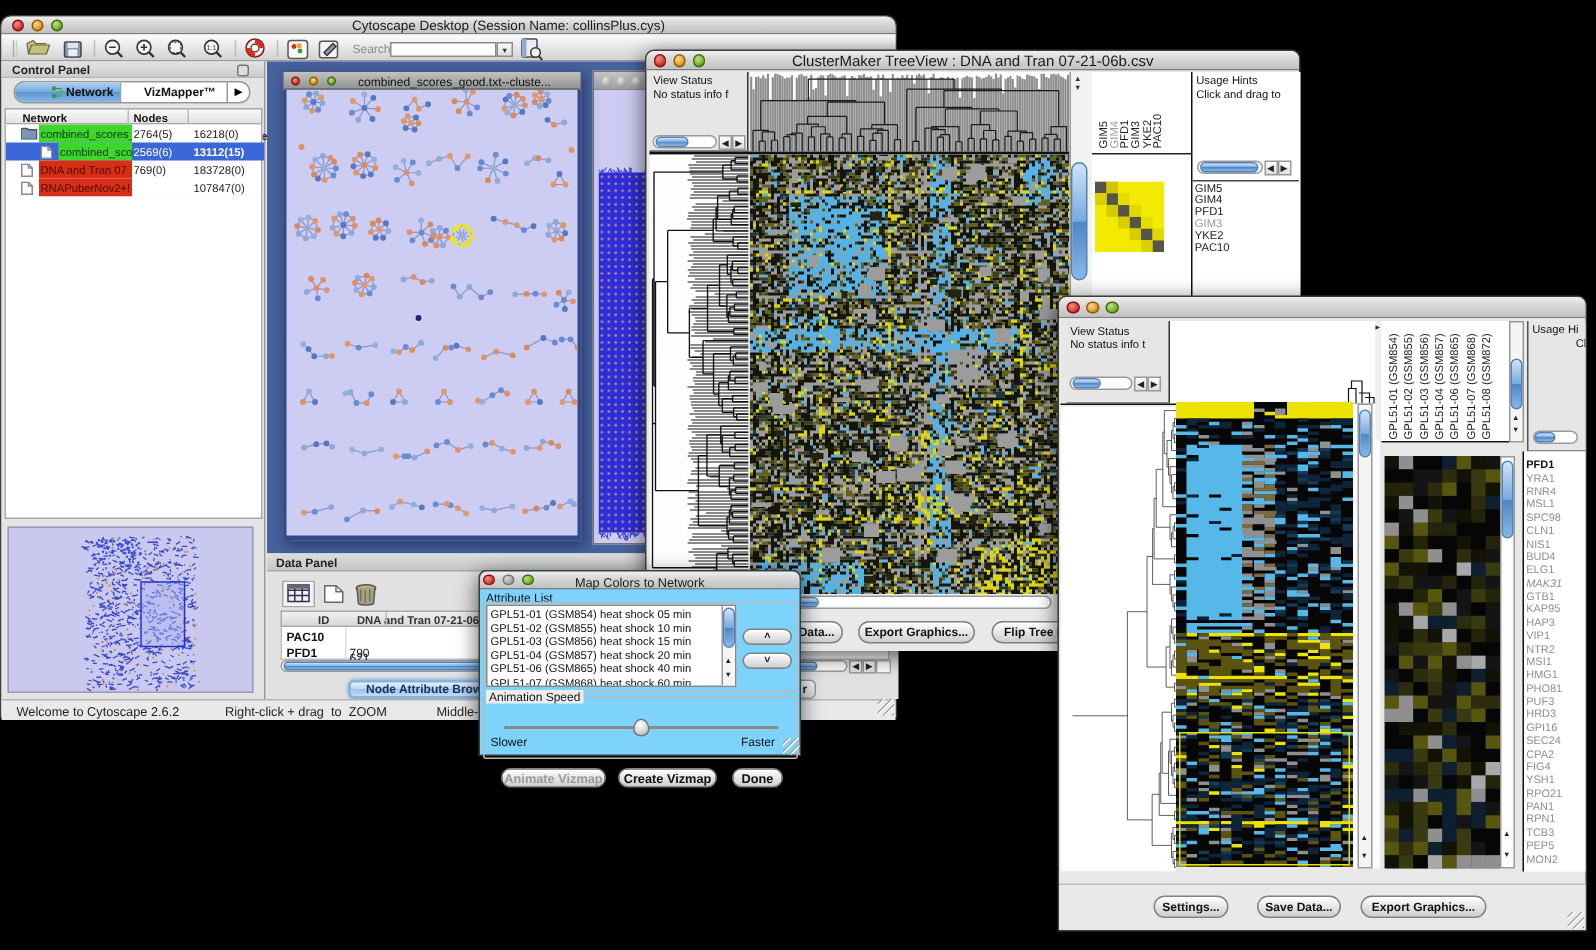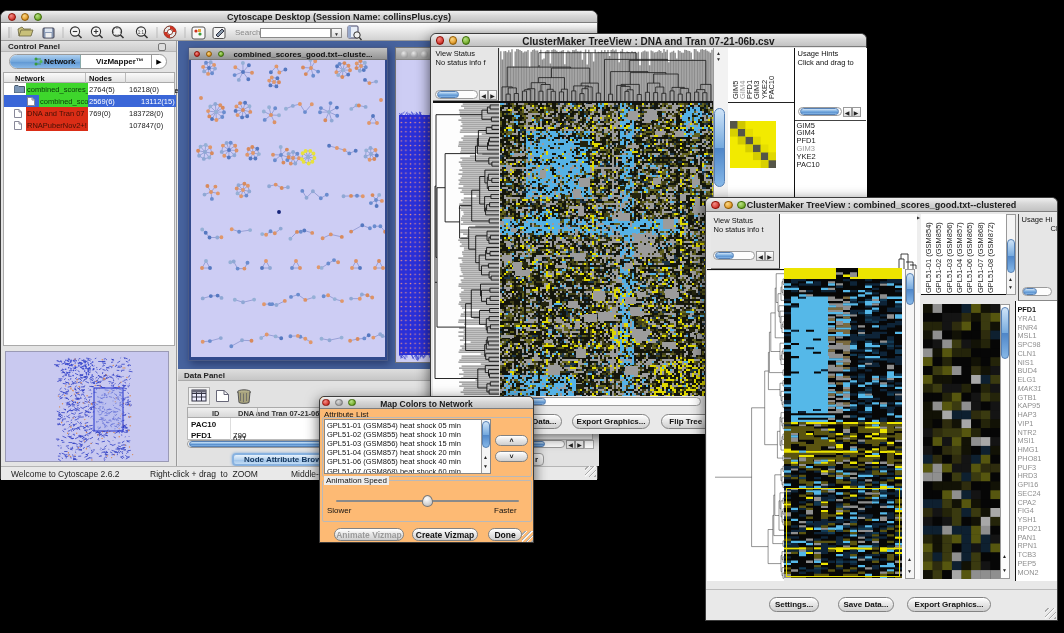--- a/index.html
+++ b/index.html
@@ -1,19 +1,19 @@
 <!DOCTYPE html>
 <html><head><meta charset="utf-8"><style>
 *{margin:0;padding:0;box-sizing:border-box;font-family:"Liberation Sans",sans-serif;}
 html,body{width:1064px;height:633px;background:#000;overflow:hidden;position:relative;}
 .abs{position:absolute;}
 .win{position:absolute;border:1px solid #3c3c3c;box-shadow:0 4px 14px rgba(0,0,0,.65);}
 .tbar{position:absolute;left:0;right:0;top:0;background:linear-gradient(#efefef,#d6d6d6 45%,#c2c2c2);border-bottom:1px solid #7d7d7d;}
 .tl{position:absolute;border-radius:50%;}
-.ttl{position:absolute;left:0;right:0;text-align:center;font-weight:bold;color:#1a1a1a;}
+.ttl{position:absolute;left:0;right:0;text-align:center;font-weight:normal;color:#1a1a1a;}
 .aquabtn{position:absolute;background:linear-gradient(#ffffff,#e8e8e8 45%,#cfcfcf);border:1px solid #828282;border-radius:8px;text-align:center;font-weight:bold;color:#111;box-shadow:inset 0 1px 0 #fff;}
 .sbtrack{position:absolute;background:#fdfdfd;border:1px solid #9a9a9a;border-radius:7px;}
 .sbthumb{position:absolute;background:linear-gradient(#cfe4f8,#76aade 50%,#4f86c8 51%,#86b8e8);border:1px solid #5580b5;border-radius:6px;}
 .arrbtn{position:absolute;background:linear-gradient(#fff,#ddd);border:1px solid #9a9a9a;text-align:center;color:#222;}
 .glab{position:absolute;color:#111;}
 .etch{position:absolute;border:1px solid #b9b9b9;border-radius:2px;}
 .grip{position:absolute;width:11px;height:11px;background:repeating-linear-gradient(135deg,transparent 0 2px,#aaa 2px 3px,#f5f5f5 3px 4px);}
 .vtext{position:absolute;transform:rotate(-90deg);transform-origin:0 0;white-space:nowrap;}
 </style></head><body>
 <div class="win" style="left:0px;top:10px;width:598px;height:469px;background:#e9e9e9;border-radius:7px 7px 0 0;z-index:1;">
@@ -97,21 +97,21 @@
         <div class="glab" style="left:85px;top:2px;font-size:7.5px;color:#1a1a1a;">2764(5)</div>
         <div class="glab" style="left:125px;top:2px;font-size:7.5px;color:#1a1a1a;">16218(0)</div>
         <div class="abs" style="left:0;top:12px;width:172px;height:12px;background:#3a66d8;"></div>
         <svg class="abs" style="left:23px;top:13.5px;" width="8" height="9">
           <path d="M0.5 0.5H5L7.5 3V8.5H0.5Z" fill="#fff" stroke="#889"></path>
           <path d="M5 0.5V3H7.5" fill="none" stroke="#889"></path>
         </svg>
         <div class="abs" style="left:35px;top:12px;width:49px;height:12px;background:#3ed62c;"></div>
         <div class="glab" style="left:36px;top:14px;font-size:7.5px;color:#0a3a0a;white-space:nowrap;overflow:hidden;width:48px;">combined_sco</div>
         <div class="glab" style="left:85px;top:14px;font-size:7.5px;color:#fff;">2569(6)</div>
-        <div class="glab" style="left:137px;top:14px;font-size:7.5px;color:#fff;">13112(15)</div>
+        <div class="glab" style="left:125px;top:14px;font-size:7.5px;color:#fff;font-weight:bold;">13112(15)</div>
         <svg class="abs" style="left:10px;top:25.5px;" width="8" height="9">
           <path d="M0.5 0.5H5L7.5 3V8.5H0.5Z" fill="#fff" stroke="#889"></path>
           <path d="M5 0.5V3H7.5" fill="none" stroke="#889"></path>
         </svg>
         <div class="abs" style="left:22px;top:24px;width:62px;height:12px;background:#da2d16;"></div>
         <div class="glab" style="left:23px;top:26px;font-size:7.5px;color:#431005;white-space:nowrap;overflow:hidden;width:61px;">DNA and Tran 07</div>
         <div class="glab" style="left:85px;top:26px;font-size:7.5px;color:#1a1a1a;">769(0)</div>
         <div class="glab" style="left:125px;top:26px;font-size:7.5px;color:#1a1a1a;">183728(0)</div>
         <svg class="abs" style="left:10px;top:37.5px;" width="8" height="9">
           <path d="M0.5 0.5H5L7.5 3V8.5H0.5Z" fill="#fff" stroke="#889"></path>
@@ -380,21 +380,21 @@
       <div class="glab" style="left:69px;top:111.5px;font-size:7.5px;color:#1a1a1a;">PAC10</div>
     </div>
     <div class="sbtrack" style="left:2px;top:362.5px;width:268px;height:9px;"></div>
     <div class="sbthumb" style="left:5px;top:363.5px;width:110px;height:7px;"></div>
     <div class="abs" style="left:0;top:372.5px;width:437px;height:27px;background:#e9e9e9;"></div>
     <div class="aquabtn" style="left:15px;top:380px;width:52px;height:15px;font-size:8px;line-height:14px;">Settings...</div>
     <div class="aquabtn" style="left:75px;top:380px;width:56px;height:15px;font-size:8px;line-height:14px;">Save Data...</div>
     <div class="aquabtn" style="left:141px;top:380px;width:78px;height:15px;font-size:8px;line-height:14px;">Export Graphics...</div>
     <div class="aquabtn" style="left:230px;top:380px;width:62px;height:15px;font-size:8px;line-height:14px;">Flip Tree Na</div>
   </div>
-<div class="win" style="left:319px;top:396px;width:215px;height:147px;background:#fdba74;border-radius:5px 5px 0 0;z-index:3;">
+<div class="win" style="left:319px;top:380px;width:215px;height:124px;background:#7dd3fc;border-radius:5px 5px 0 0;z-index:3;">
     <div class="tbar" style="height:11.5px;border-radius:5px 5px 0 0;"></div>
     <div class="tl" style="left:2.2px;top:1.7000000000000002px;width:7.6px;height:7.6px;background:radial-gradient(circle at 35% 30%,#f09088,#dc4840 55%,#8f1007);border:0.5px solid #8f1007;"></div>
     <div class="tl" style="left:15.2px;top:1.7000000000000002px;width:7.6px;height:7.6px;background:radial-gradient(circle at 35% 30%,#d8d8d8,#b0b0b0 55%,#787878);border:0.5px solid #787878;"></div>
     <div class="tl" style="left:28.2px;top:1.7000000000000002px;width:7.6px;height:7.6px;background:radial-gradient(circle at 35% 30%,#b8e088,#84ba3e 55%,#3d6c08);border:0.5px solid #3d6c08;"></div>
     <div class="ttl" style="top:1.5px;font-size:8.5px;">Map Colors to Network</div>
     <div class="glab" style="left:4px;top:13px;font-size:8px;">Attribute List</div>
     <div class="etch" style="left:2px;top:20px;width:210px;height:60px;"></div>
     <div class="abs" style="left:4px;top:22px;width:167px;height:55px;background:#fff;border:1px solid #888;overflow:hidden;">
       <div class="glab" style="left:2px;top:1.0px;font-size:7.5px;white-space:nowrap;">GPL51-01 (GSM854) heat shock 05 min</div>
       <div class="glab" style="left:2px;top:10.1px;font-size:7.5px;white-space:nowrap;">GPL51-02 (GSM855) heat shock 10 min</div>
@@ -418,21 +418,20 @@
     <div class="aquabtn" style="left:14px;top:130.5px;width:70px;height:13px;font-size:8.5px;line-height:12px;color:#9a9a9a;">Animate Vizmap</div>
     <div class="aquabtn" style="left:92px;top:130.5px;width:66px;height:13px;font-size:8.5px;line-height:12px;">Create Vizmap</div>
     <div class="aquabtn" style="left:168px;top:130.5px;width:34px;height:13px;font-size:8.5px;line-height:12px;">Done</div>
     <div class="grip" style="right:0;bottom:0;"></div>
   </div>
 <div class="win" style="left:705px;top:197px;width:353px;height:424px;background:#e8e8e8;border-radius:6px 6px 0 0;z-index:4;overflow:hidden;">
     <div class="tbar" style="height:13.5px;border-radius:6px 6px 0 0;"></div>
     <div class="tl" style="left:5.3px;top:2.5999999999999996px;width:8.4px;height:8.4px;background:radial-gradient(circle at 35% 30%,#f09088,#dc4840 55%,#8f1007);border:0.5px solid #8f1007;"></div>
     <div class="tl" style="left:18.3px;top:2.5999999999999996px;width:8.4px;height:8.4px;background:radial-gradient(circle at 35% 30%,#f8d888,#e8a63a 55%,#925d05);border:0.5px solid #925d05;"></div>
     <div class="tl" style="left:31.3px;top:2.5999999999999996px;width:8.4px;height:8.4px;background:radial-gradient(circle at 35% 30%,#b8e088,#84ba3e 55%,#3d6c08);border:0.5px solid #3d6c08;"></div>
-    <div class="ttl" style="top:2px;font-size:9px;">ClusterMaker TreeView : combined_scores_good.txt--clustered</div>
     <div class="abs" style="left:4.5px;top:15.5px;width:69px;height:55.5px;background:#e6e6e6;border-right:1.5px solid #333;border-bottom:1px solid #888;">
       <div class="glab" style="left:3px;top:2px;font-size:7.5px;white-space:nowrap;">View Status</div>
       <div class="glab" style="left:3px;top:11px;font-size:7.5px;white-space:nowrap;">No status info t</div>
     </div>
     <div class="sbtrack" style="left:7px;top:53px;width:42px;height:9px;"></div>
     <div class="sbthumb" style="left:8.5px;top:54px;width:19px;height:7px;"></div>
     <div class="arrbtn" style="left:50px;top:53px;width:9px;height:10px;font-size:6px;line-height:10px;">◀</div>
     <div class="arrbtn" style="left:59px;top:53px;width:9px;height:10px;font-size:6px;line-height:10px;">▶</div>
     <div class="abs" style="left:74px;top:15.5px;width:137px;height:56px;background:#fff;"><svg width="137" height="56" viewBox="0 0 137 56">
         <path d="M119 55V45H124V55M121 45V40H128V55M126 48H133V55M130 51H136V55" stroke="#111" stroke-width="0.8" fill="none"></path>

